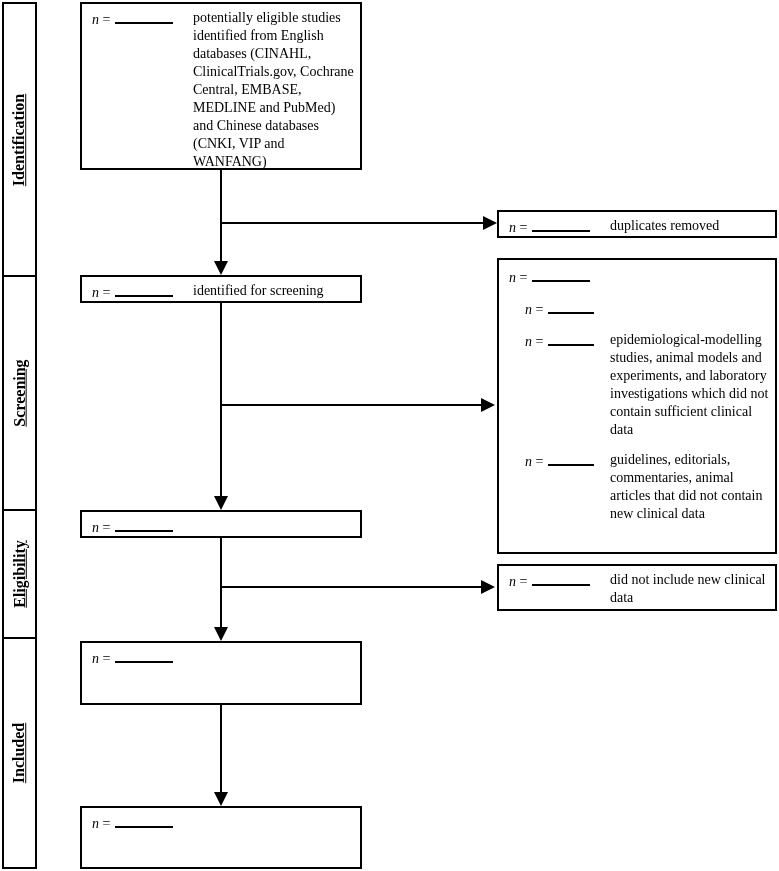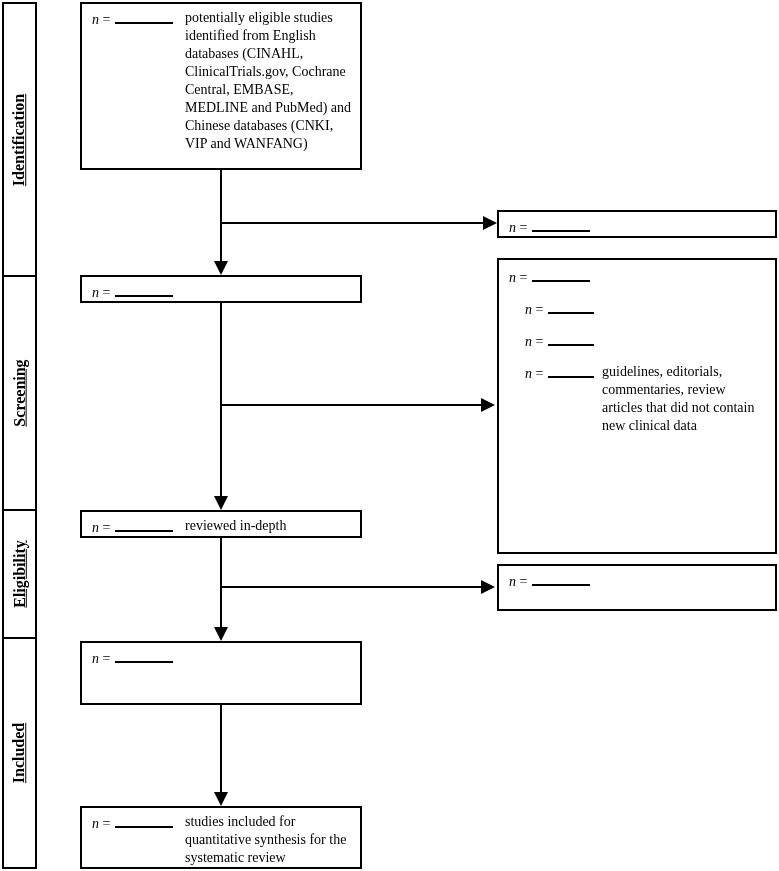--- a/index.html
+++ b/index.html
@@ -21,21 +21,21 @@
   .stagebox .stage-label{
     transform:rotate(-90deg);white-space:nowrap;
     font-size:16px;font-weight:bold;text-decoration:underline;
   }
   .nfield{flex:0 0 93px;white-space:nowrap;}
   .nvar{font-style:italic;}
   .blank{
     display:inline-block;width:58px;height:13px;margin-left:5px;
     border-bottom:2px solid #000;vertical-align:baseline;
   }
-  .desc{flex:1 1 auto;}
+  .desc{flex:1 1 auto;margin-left:8px;}
   .excluded-box{display:block;padding:7px 6px 4px 10px;}
   .exc-row{display:flex;align-items:flex-start;}
   .exc-row.sub{margin-left:16px;margin-top:12px;}
   .exc-row.sub .nfield{flex:0 0 77px;}
   .exc-row.sub .blank{width:46px;}
 </style>
 </head>
 <body>
 
 <div class="canvas">
@@ -81,62 +81,64 @@
 
   <div class="fbox" style="left:80px;top:2px;width:282px;height:168px">
     <span class="nfield"><span class="nvar">n</span>
       <span>=</span><span class="blank"></span></span>
     <span class="desc">potentially eligible studies identified from English databases (CINAHL, ClinicalTrials.gov, Cochrane Central, EMBASE, MEDLINE and PubMed) and Chinese databases (CNKI, VIP and WANFANG)</span>
   </div>
 
   <div class="fbox" style="left:80px;top:275px;width:282px;height:28px">
     <span class="nfield"><span class="nvar">n</span>
       <span>=</span><span class="blank"></span></span>
+    <span class="desc">identified for screening</span>
   </div>
 
   <div class="fbox" style="left:80px;top:510px;width:282px;height:28px">
     <span class="nfield"><span class="nvar">n</span>
       <span>=</span><span class="blank"></span></span>
-    <span class="desc">reviewed in-depth</span>
   </div>
 
   <div class="fbox" style="left:80px;top:641px;width:282px;height:64px">
     <span class="nfield"><span class="nvar">n</span>
       <span>=</span><span class="blank"></span></span>
   </div>
 
   <div class="fbox" style="left:80px;top:806px;width:282px;height:63px">
     <span class="nfield"><span class="nvar">n</span>
       <span>=</span><span class="blank"></span></span>
-    <span class="desc">studies included for quantitative synthesis for the systematic review</span>
   </div>
 
   <div class="fbox" style="left:497px;top:210px;width:280px;height:28px">
     <span class="nfield"><span class="nvar">n</span>
       <span>=</span><span class="blank"></span></span>
+    <span class="desc">duplicates removed</span>
   </div>
 
   <div class="fbox excluded-box" style="left:497px;top:258px;width:280px;height:296px">
     <div class="exc-row">
       <span class="nfield"><span class="nvar">n</span>
         <span>=</span><span class="blank"></span></span>
     </div>
     <div class="exc-row sub">
       <span class="nfield"><span class="nvar">n</span>
         <span>=</span><span class="blank"></span></span>
     </div>
     <div class="exc-row sub">
       <span class="nfield"><span class="nvar">n</span>
         <span>=</span><span class="blank"></span></span>
+      <span class="desc">epidemiological-modelling studies, animal models and experiments, and laboratory investigations which did not contain sufficient clinical data</span>
     </div>
     <div class="exc-row sub">
       <span class="nfield"><span class="nvar">n</span>
         <span>=</span><span class="blank"></span></span>
-      <span class="desc">guidelines, editorials, commentaries, review articles that did not contain new clinical data</span>
+      <span class="desc">guidelines, editorials, commentaries, animal articles that did not contain new clinical data</span>
     </div>
   </div>
 
   <div class="fbox" style="left:497px;top:564px;width:280px;height:47px">
     <span class="nfield"><span class="nvar">n</span>
       <span>=</span><span class="blank"></span></span>
+    <span class="desc">did not include new clinical data</span>
   </div>
 
 </div>
 
 </body></html>

